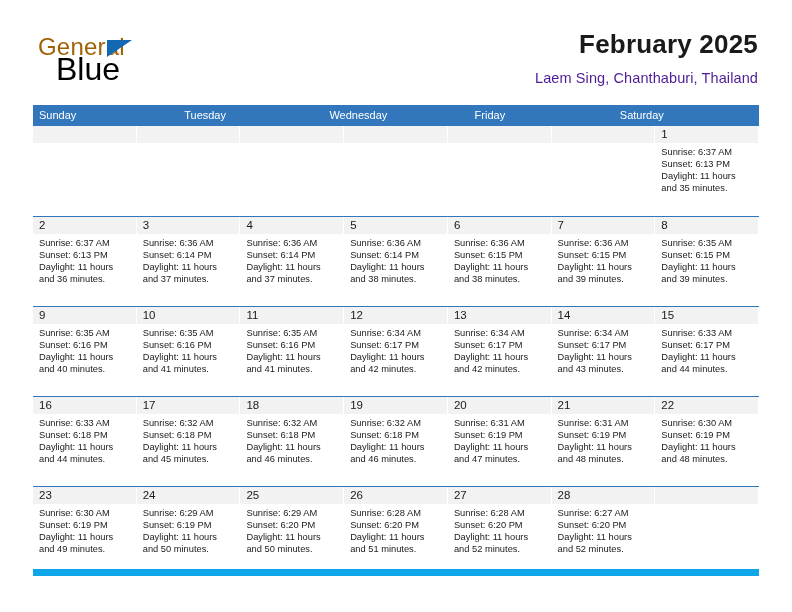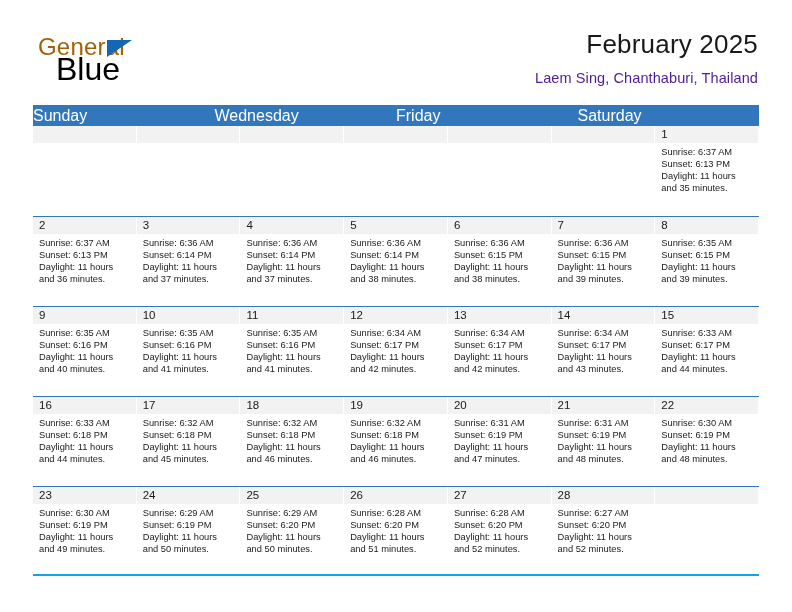--- a/index.html
+++ b/index.html
@@ -64,21 +64,21 @@
   }
   .title-block {
     position: absolute;
     right: 0;
     top: 0;
     text-align: right;
     width: 460px;
   }
   .cal-title {
     font-size: 26px;
-    font-weight: 400;
+    font-weight: 700;
     color: #1a1a1a;
     line-height: 32px;
     letter-spacing: 0.2px;
   }
   .cal-subtitle {
     font-size: 14.5px;
     font-weight: 400;
     color: #4c1d95;
     line-height: 20px;
     margin-top: 8px;
@@ -93,31 +93,32 @@
     width: 726px;
   }
   .dow-row {
     display: flex;
     background: #3277bc;
     height: 21px;
   }
   .dow {
     flex: 1 1 0;
     color: #ffffff;
-    font-size: 16px;
+    font-size: 11px;
     line-height: 21px;
+    padding-left: 6px;
     white-space: nowrap;
   }
   .week {
     display: flex;
     border-top: 1px solid #3277bc;
     height: 90px;
   }
   .week.first { border-top: none; }
-  .week.last { border-bottom: 2px solid #0ea5e9; }
+  .week.last { border-bottom: 7px solid #0ea5e9; }
   .cell {
     flex: 1 1 0;
     position: relative;
     width: 103.71px;
     background: #ffffff;
     border-right: 1px solid #ffffff;
     overflow: hidden;
   }
   .daynum-band {
     height: 17px;
@@ -149,20 +150,21 @@
     </div>
     <div class="title-block">
       <div class="cal-title">February 2025</div>
       <div class="cal-subtitle">Laem Sing, Chanthaburi, Thailand</div>
     </div>
   </div>
 
   <div class="calendar">
     <div class="dow-row" id="dow-row">
         <div class="dow">Sunday</div>
+        <div class="dow">Tuesday</div>
         <div class="dow">Wednesday</div>
         <div class="dow">Friday</div>
         <div class="dow">Saturday</div>
       </div>
     <div id="weeks-container">
         <div class="week first">
           <div class="cell empty">
             <div class="daynum-band"></div>
             <div class="cell-body"></div>
           </div>

